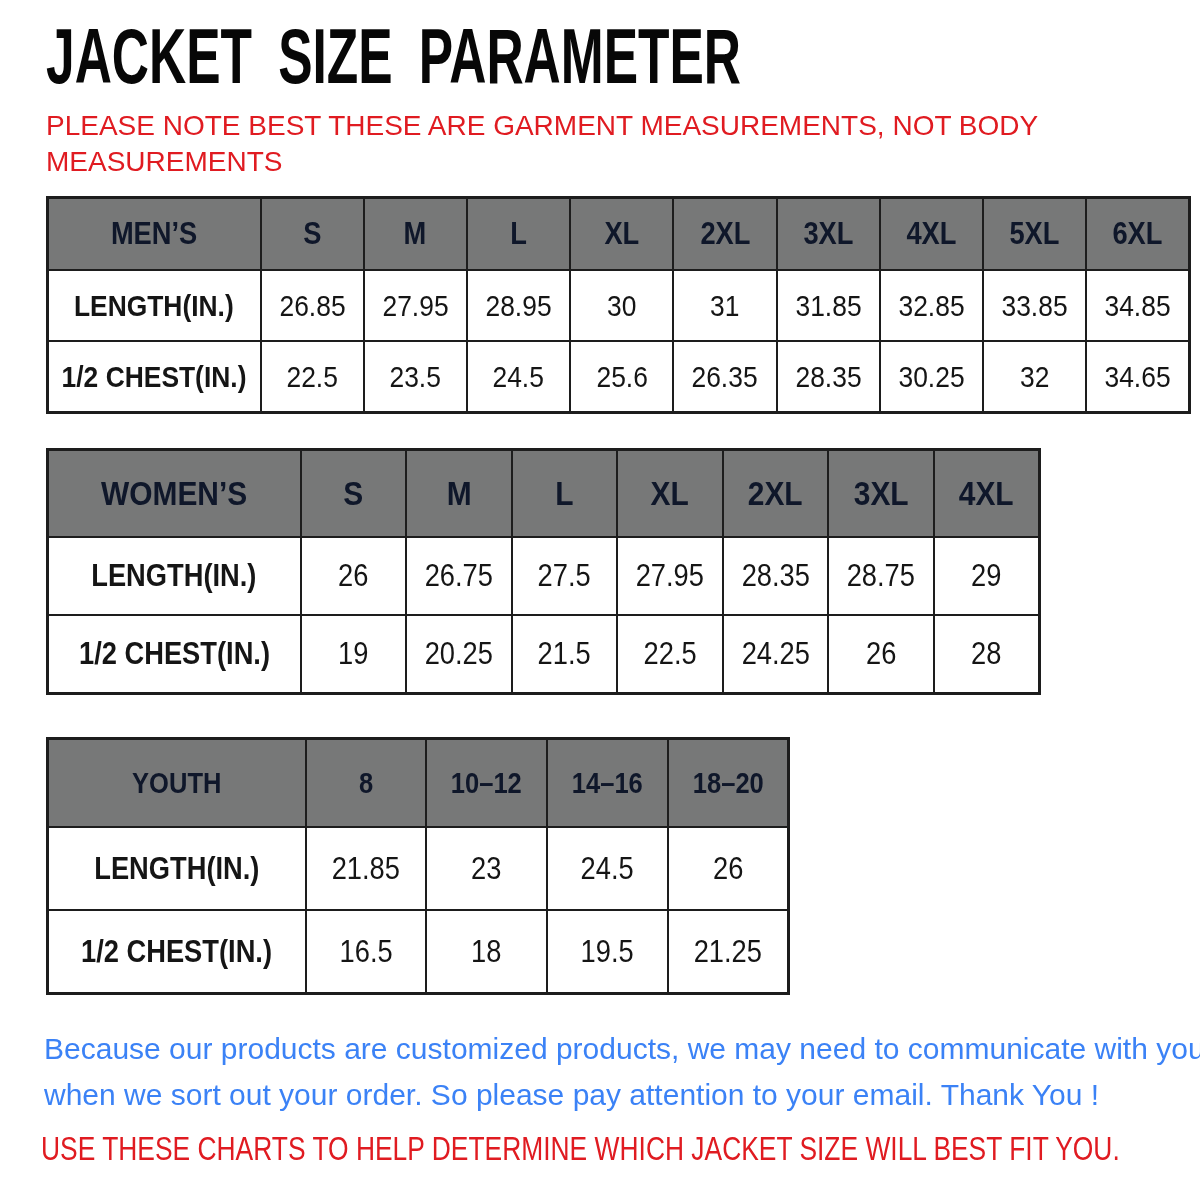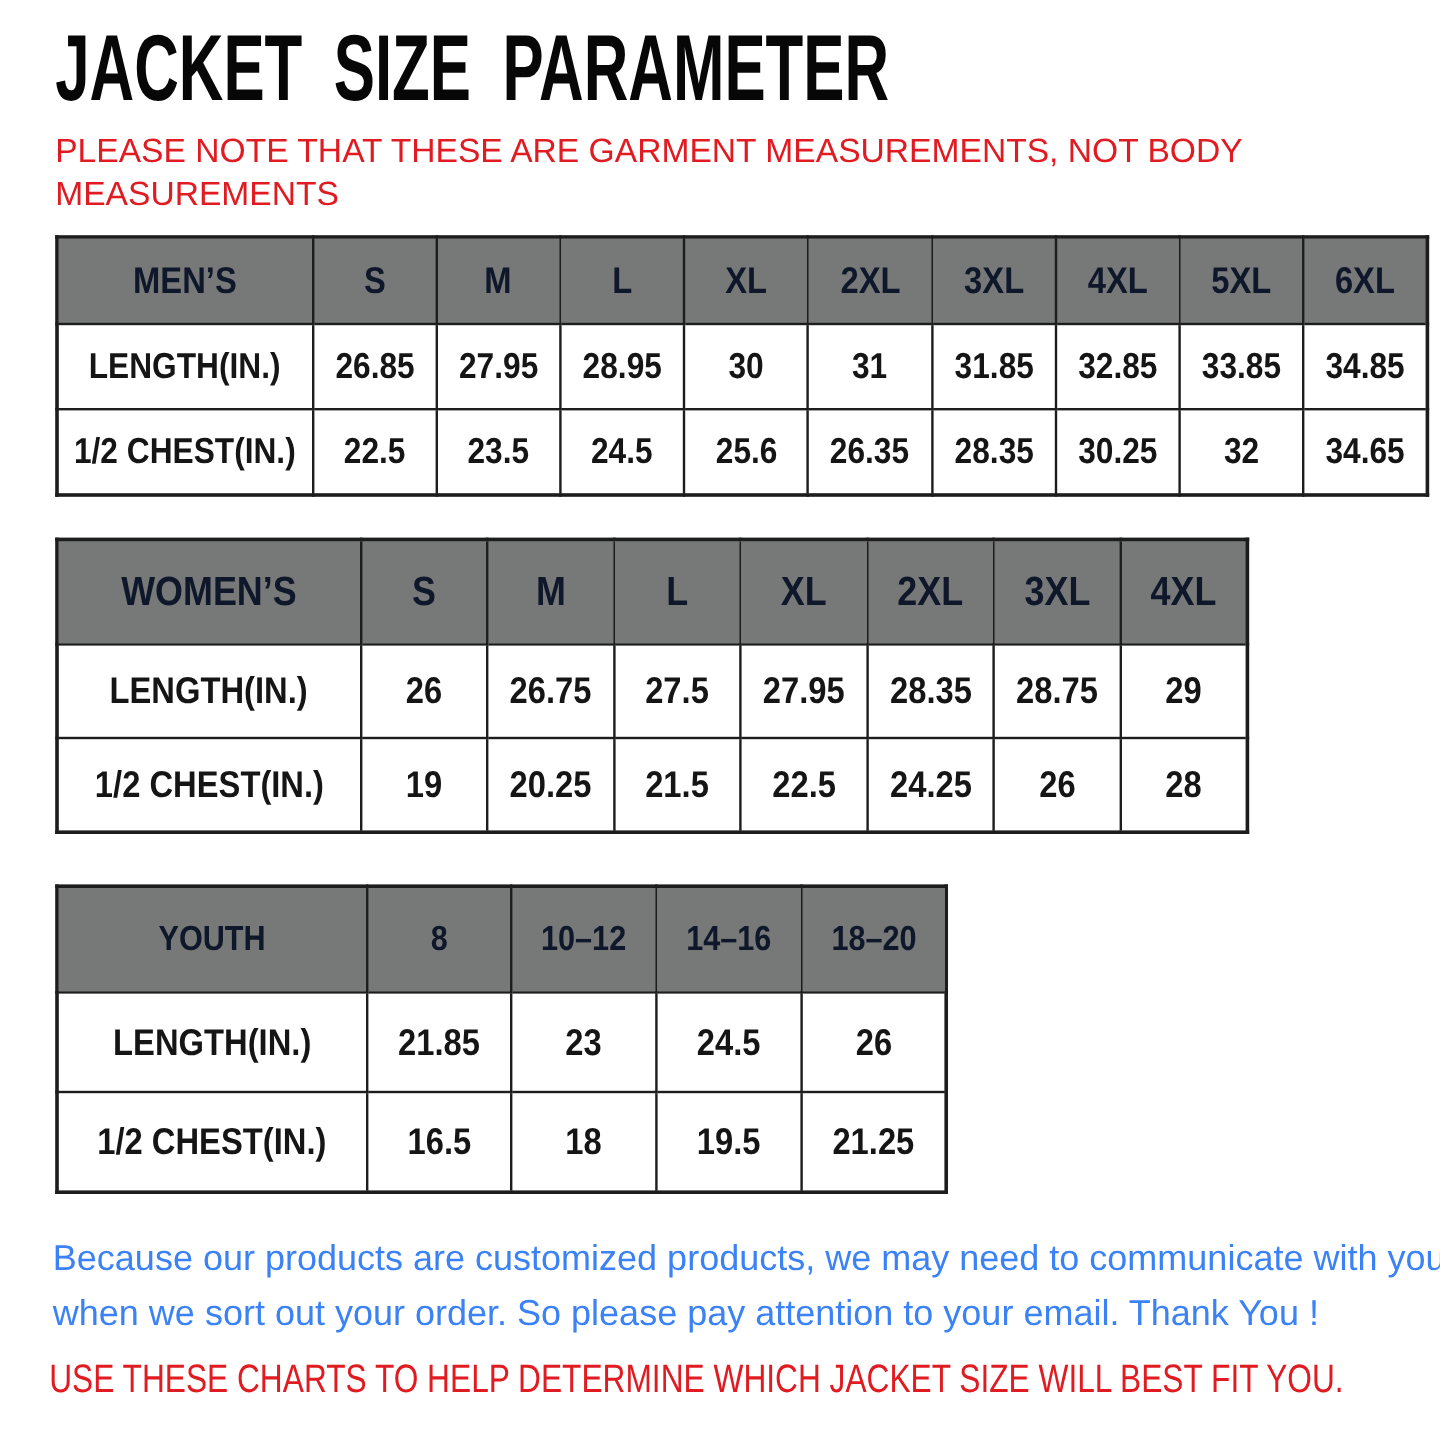--- a/index.html
+++ b/index.html
@@ -26,21 +26,21 @@
   table.size-tbl{
     position:absolute;border-collapse:collapse;table-layout:fixed;
     background:#fff;border:3px solid #1d1d1d;
   }
   table.size-tbl th,table.size-tbl td{
     border:2px solid #1d1d1d;text-align:center;vertical-align:middle;padding:0;overflow:hidden;
   }
   table.size-tbl thead th{
     background:#777878;color:#0f172a;font-weight:700;
   }
-  table.size-tbl tbody td{color:#151515;font-weight:bold;}
+  table.size-tbl tbody td{color:#151515;}
   .cv{display:inline-block;transform:scaleX(0.88);transform-origin:center center;white-space:nowrap;}
 
   
   #tbl-mens{left:30px;top:196px;width:1145px;}
   #tbl-mens .c-label{width:213px;}
   #tbl-mens thead th{height:70px;font-size:31px;}
   #tbl-mens tbody td{height:69px;font-size:30px;}
 
   
   #tbl-womens{left:30px;top:448px;width:995px;}
@@ -70,21 +70,21 @@
   }
 </style>
 </head>
 <body>
 
 <div class="page">
 
   <div class="title">JACKET SIZE PARAMETER</div>
 
   <div class="note">
-    <span class="line">PLEASE NOTE THAT THESE ARE GARMENT MEASUREMENTS, NOT BODY</span>
+    <span class="line">PLEASE NOTE BEST THESE ARE GARMENT MEASUREMENTS, NOT BODY</span>
     <span class="line">MEASUREMENTS</span>
   </div>
 
   <table class="size-tbl" id="tbl-mens">
       <colgroup>
         <col class="c-label">
         <col class="c-size">
         <col class="c-size">
         <col class="c-size">
         <col class="c-size">

